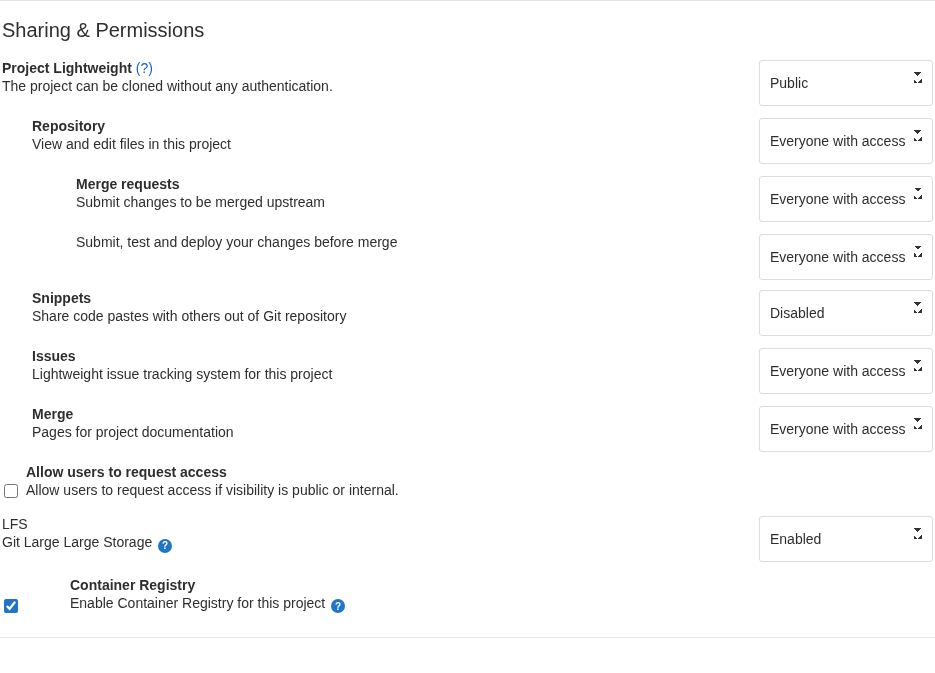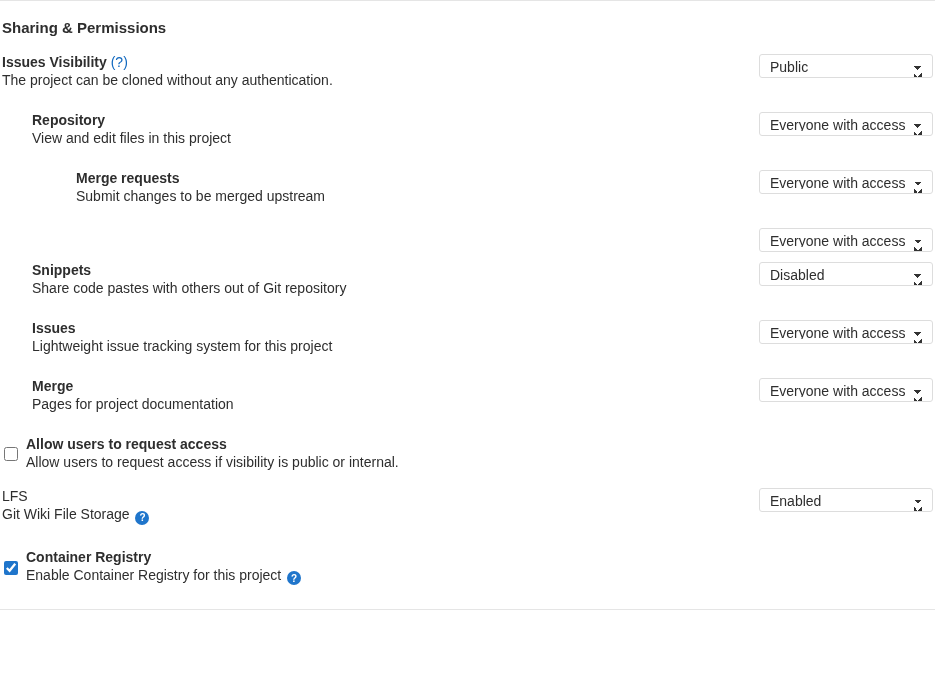--- a/index.html
+++ b/index.html
@@ -10,22 +10,22 @@
     color: #2e2e2e;
     background: #fff;
     width: 935px;
   }
   .wrap {
     border-top: 1px solid #e5e5e5;
     border-bottom: 1px solid #e5e5e5;
     padding: 0 2px 24px 2px;
   }
   h2.section-heading {
-    font-size: 15px;
-    font-weight: 700;
+    font-size: 20px;
+    font-weight: 400;
     margin: 18px 0 18px 0;
   }
   .row {
     display: flex;
     align-items: flex-start;
     margin-bottom: 10px;
   }
   .row .info {
     flex: 1 1 auto;
     padding-right: 20px;
@@ -45,21 +45,21 @@
     margin: 0 0 14px 0;
     font-weight: 400;
   }
   .help-link {
     color: #1068bf;
     text-decoration: none;
     font-weight: 400;
   }
   select.form-select {
     width: 174px;
-    height: 24px;
+    height: 46px;
     padding: 4px 22px 4px 10px;
     font-size: 14px;
     color: #2e2e2e;
     background: #fff;
     border: 1px solid #ddd;
     border-radius: 3px;
     appearance: none;
     -webkit-appearance: none;
     -moz-appearance: none;
     background-image:
@@ -73,21 +73,21 @@
       calc(100% - 14px) 18px,
       calc(100% - 10px) 18px;
     background-size: 4px 4px, 4px 4px, 4px 4px, 4px 4px;
     background-repeat: no-repeat;
   }
   .indent-0 { padding-left: 0; }
   .indent-1 { padding-left: 30px; }
   .indent-2 { padding-left: 74px; }
   .chk-row {
     display: flex;
-    align-items: center;
+    align-items: flex-end;
     margin-top: 10px;
     margin-bottom: 14px;
   }
   .chk-row input[type=checkbox] {
     width: 14px;
     height: 14px;
     margin: 2px 8px 0 2px;
     accent-color: #1f75cb;
   }
   .chk-row .chk-body .title { margin-bottom: 2px; }
@@ -112,21 +112,21 @@
 </head>
 <body>
 
 <div class="wrap">
 
   <h2 class="section-heading">Sharing &amp; Permissions</h2>
 
   <div class="row">
     <div class="info indent-0">
       <p class="title">
-        <span>Issues Visibility</span>
+        <span>Project Lightweight</span>
         <a href="#" class="help-link">(?)</a>
       </p>
       <p class="desc">The project can be cloned without any authentication.</p>
     </div>
     <div class="control">
       <select class="form-select"><option>Public</option><option>Internal</option><option>Private</option></select>
     </div>
   </div>
 
   <div class="row">
@@ -144,20 +144,21 @@
       <p class="title">Merge requests</p>
       <p class="desc">Submit changes to be merged upstream</p>
     </div>
     <div class="control">
       <select class="form-select"><option>Everyone with access</option><option>Only project members</option><option>Disabled</option></select>
     </div>
   </div>
 
   <div class="row">
     <div class="info indent-2">
+      <p class="desc">Submit, test and deploy your changes before merge</p>
     </div>
     <div class="control">
       <select class="form-select"><option>Everyone with access</option><option>Only project members</option><option>Disabled</option></select>
     </div>
   </div>
 
   <div class="row">
     <div class="info indent-1">
       <p class="title">Snippets</p>
       <p class="desc">Share code pastes with others out of Git repository</p>
@@ -192,30 +193,30 @@
     <div class="chk-body">
       <p class="title">Allow users to request access</p>
       <p class="desc">Allow users to request access if visibility is public or internal.</p>
     </div>
   </div>
 
   <div class="row lfs-block" style="margin-top:18px;">
     <div class="info indent-0">
       <p class="title">LFS</p>
       <p class="desc">
-        <span>Git Wiki File Storage</span>
+        <span>Git Large Large Storage</span>
         <span class="q-icon">?</span>
       </p>
     </div>
     <div class="control">
       <select class="form-select"><option>Enabled</option><option>Disabled</option></select>
     </div>
   </div>
 
-  <div class="chk-row" style="margin-bottom:0;">
+  <div class="chk-row" style="margin-bottom:0;gap:44px;">
     <input type="checkbox" checked="" style="">
     <div class="chk-body">
       <p class="title">Container Registry</p>
       <p class="desc">
         <span>Enable Container Registry for this project</span>
         <span class="q-icon">?</span>
       </p>
     </div>
   </div>
 

